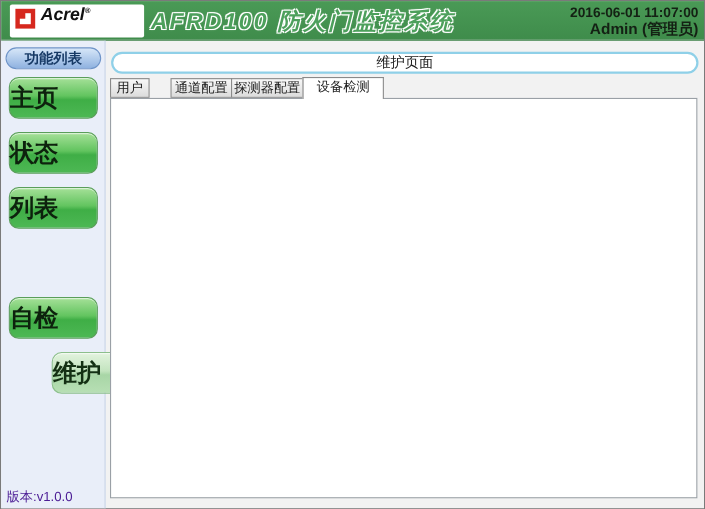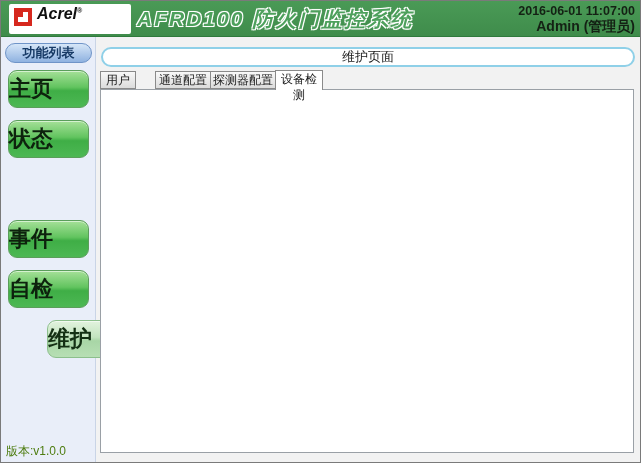--- a/index.html
+++ b/index.html
@@ -65,21 +65,21 @@
     border:1px solid #5a9e5a; border-radius:9px;
     color:#0d220d; font-size:22px; font-weight:bold;
     text-align:left; line-height:36px; cursor:pointer;
     box-shadow:inset 0 1px 0 rgba(255,255,255,.55);
   }
   .nav-btn.active {
     background:linear-gradient(#e2f3de 0%, #c3e4bf 45%, #a8d6a6 55%, #b7dfb4 100%);
     border:1px solid #8cbf8c; color:#143014;margin-left:39px;
   }
   #version-label {
-    position:absolute; left:5px; bottom:4px; font-size:12px; color:#4d7c0f;
+    position:absolute; left:5px; bottom:4px; font-size:12px; color:#4c1d95;
   }
   
   #page-title-pill {
     position:absolute; left:100px; top:46px; width:534px; height:20px;
     background:#fff; border:2px solid #8fd0e8; border-radius:11px;
     font-size:13px; color:#1a1a1a; text-align:center; line-height:16px;
   }
   .tab {
     position:absolute; top:70px; height:18px;
     background:linear-gradient(#f8f8f8,#dcdcdc);
@@ -159,32 +159,32 @@
     <div id="header-right">
       <div id="header-datetime">2016-06-01 11:07:00</div>
       <div id="header-user">Admin (管理员)</div>
     </div>
   </div>
 
   <div id="sidebar">
     <div id="funclist-pill">功能列表</div>
     <div class="nav-btn" style="top:33px">主页</div>
     <div class="nav-btn" style="top:83px">状态</div>
-    <div class="nav-btn" style="top:183px">事件</div>
+    <div class="nav-btn" style="top:133px">列表</div>
     <div class="nav-btn" style="top:233px">自检</div>
     <div class="nav-btn active" style="top:283px">维护</div>
     <div id="version-label">版本:v1.0.0</div>
   </div>
 
   <div id="page-title-pill">维护页面</div>
 
   <div class="tab" style="left:99px;  width:36px;">用户管理</div>
   <div class="tab" style="left:154px; width:56px;text-align:center;">通道配置</div>
   <div class="tab" style="left:209px; width:66px;">探测器配置</div>
-  <div class="tab active" style="left:274px; width:48px;">设备检测</div>
+  <div class="tab active" style="left:274px; width:74px;">设备检测</div>
 
   <div id="panel"></div>
 
   <div class="fld-label" style="left:108px; top:107px;">发送次数:</div>
   <input class="fld-input" style="left: 160px; top: 104px; width: 148px;" value="65">
 
   <div class="fld-label" style="left:108px; top:131px;">超时次数:</div>
   <input class="fld-input" style="left: 160px; top: 128px; width: 148px;" value="64">
 
   <div class="fld-label" style="left:108px; top:155px;">电池短路:</div>

